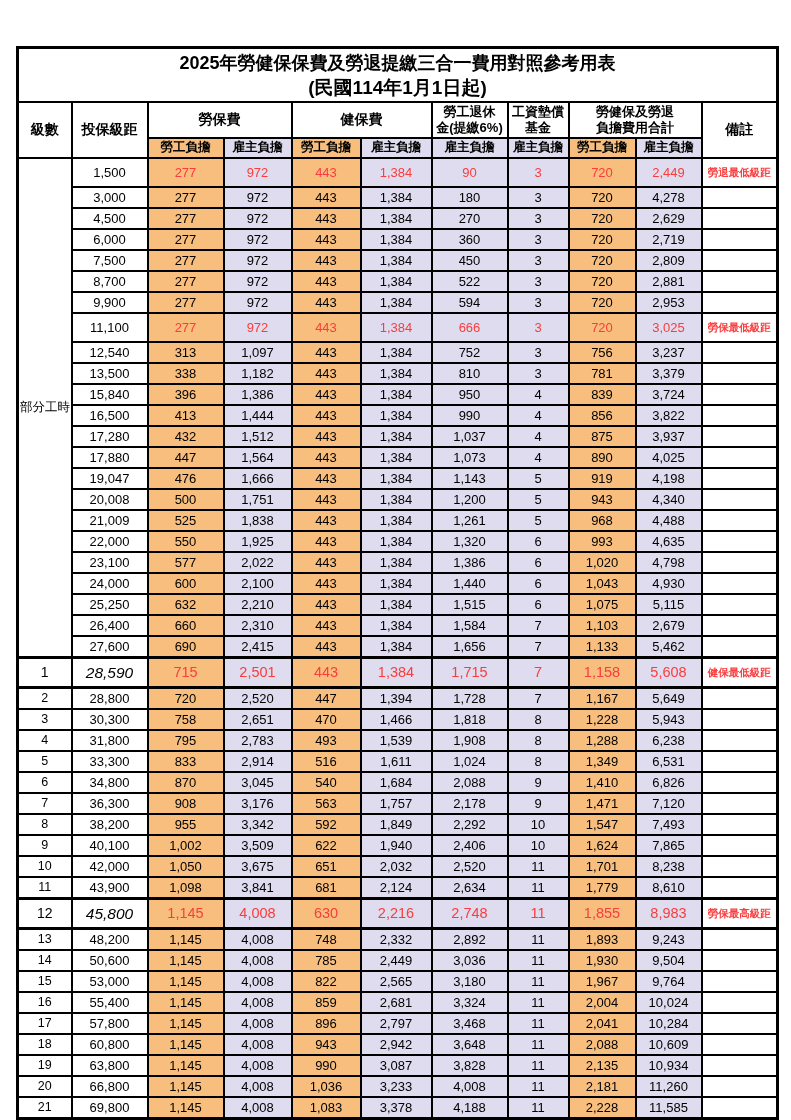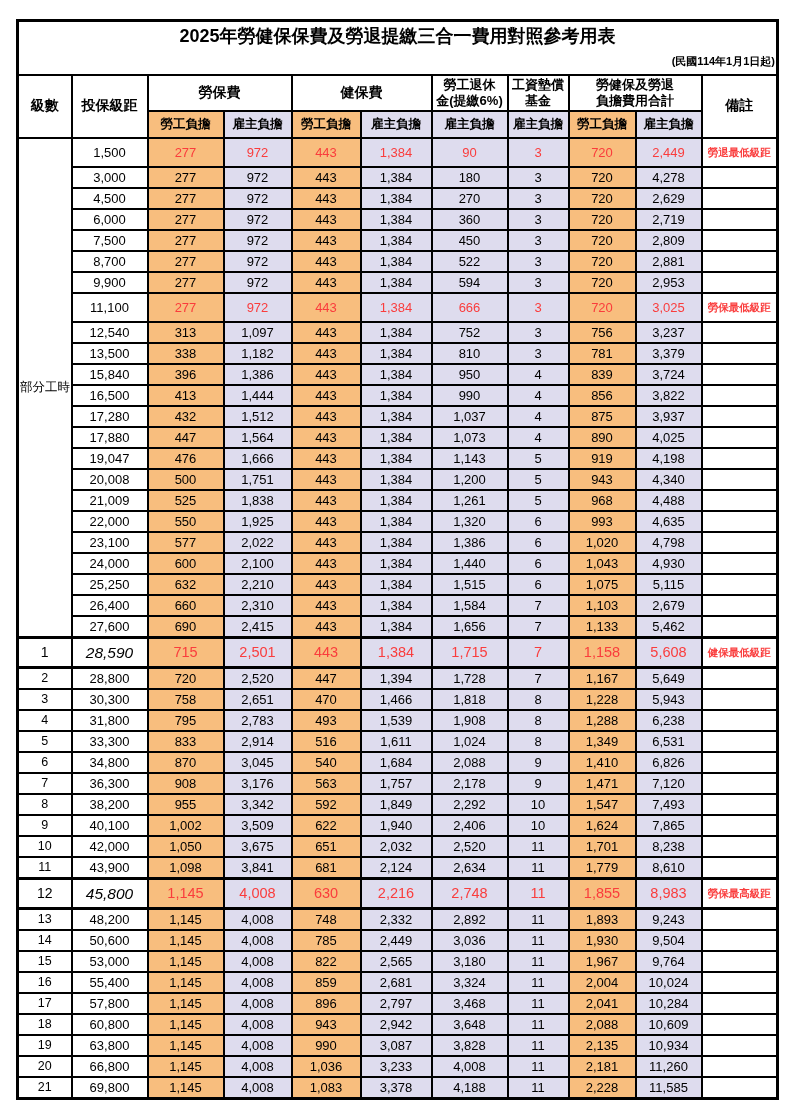--- a/index.html
+++ b/index.html
@@ -10,37 +10,37 @@
   }
   *{box-sizing:border-box;}
   html,body{margin:0;padding:0;}
   body{
     width:791px;height:1120px;background:#ffffff;
     font-family:"Liberation Sans","DejaVu Sans",sans-serif;
     color:#000;
   }
   .page{position:relative;width:791px;height:1120px;background:#fff;overflow:hidden;}
   table.fee{
-    position:absolute;left:16px;top:19px;width:760px;
+    position:absolute;left:16px;top:46px;width:760px;
     border-collapse:collapse;table-layout:fixed;
     border:3px solid var(--border);
   }
   th,td{
     border:2px solid var(--border);
     padding:0 1px;text-align:center;vertical-align:middle;
     overflow:hidden;white-space:nowrap;
   }
   
   .title-cell{height:54px;background:#fff;}
   .title-cell .t1{font-size:18px;font-weight:bold;line-height:27px;}
-  .title-cell .t2{font-size:11px;font-weight:bold;line-height:22px;text-align:right;}
+  .title-cell .t2{font-size:19px;font-weight:bold;line-height:22px;}
   
   tr.h1 th{height:36px;font-size:14px;font-weight:bold;background:#fff;}
   tr.h1 th.two-line div{font-size:13px;line-height:16px;font-weight:bold;}
-  tr.h2 th{height:27px;font-size:12.5px;font-weight:bold;}
+  tr.h2 th{height:20px;font-size:12.5px;font-weight:bold;}
   .emp-bg{background:var(--emp-bg);}
   .er-bg{background:var(--er-bg);}
   
   tbody td{height:19px;font-size:13px;line-height:19px;background:#fff;}
   tbody td.emp{background:var(--emp-bg);}
   tbody td.er{background:var(--er-bg);}
   tbody td.bracket{font-size:13px;}
   tbody td.level{font-size:12.5px;}
   tbody td.part-time{font-size:12.5px;background:#fff;}
   tbody td.remark{font-size:10.5px;font-weight:bold;color:var(--red);padding:4px;}

